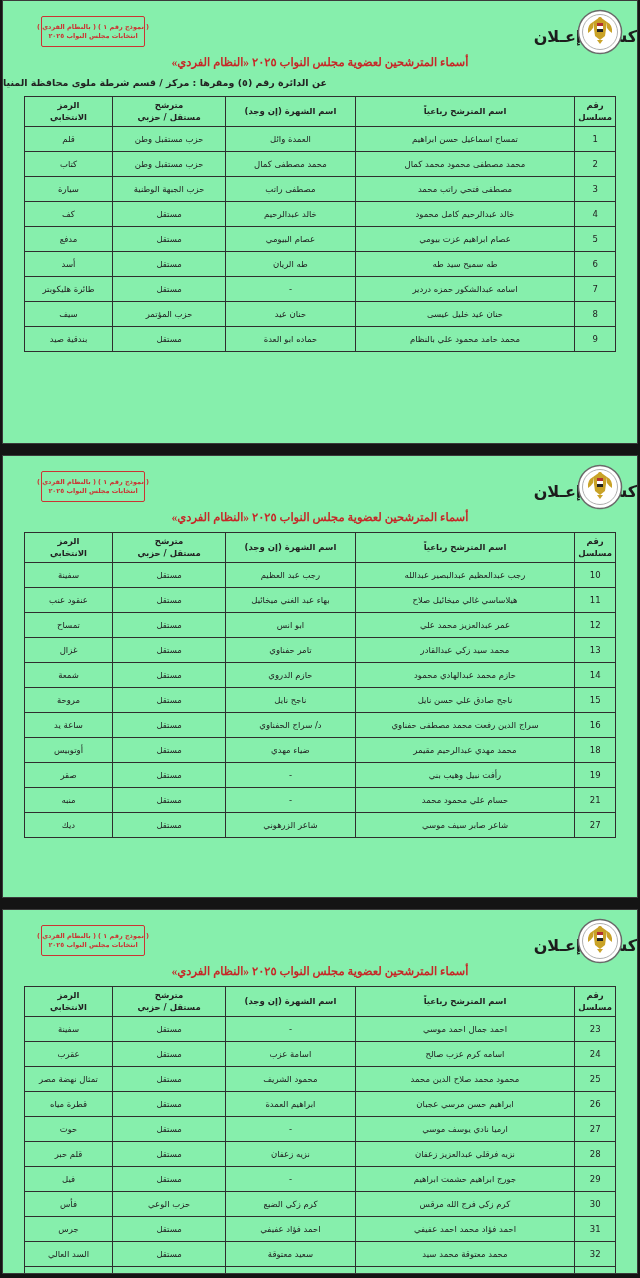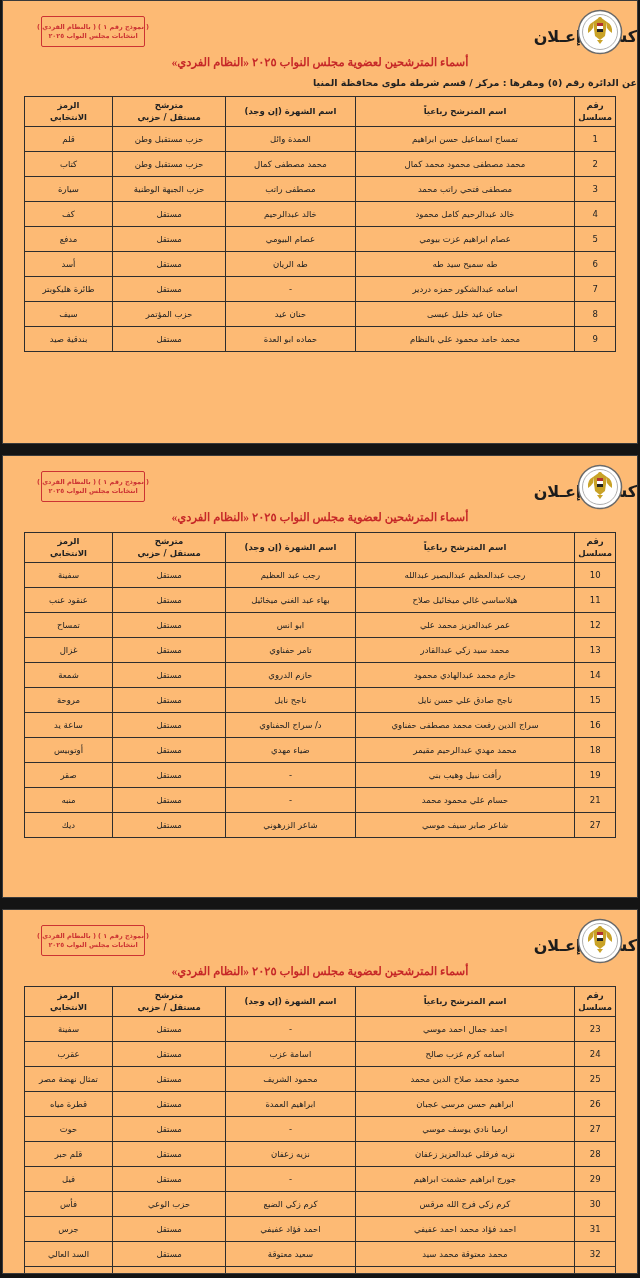--- a/index.html
+++ b/index.html
@@ -4,21 +4,21 @@
 <style>
   * { box-sizing: border-box; margin: 0; padding: 0; }
   html,body { width: 640px; }
   body {
     background: #141414;
     font-family: "DejaVu Sans", sans-serif;
     direction: rtl;
   }
   .page {
     position: relative;
-    background: #fdba74;
+    background: #86efac;
     border: 1px solid #3a3a3a;
     margin: 0 2px 11px 2px;
     padding-top: 12px;
     overflow: hidden;
   }
   .page-1 { height: 444px; }
   .page-2 { height: 443px; }
   .page-3 { height: 365px; }
 
   .form-box {
@@ -51,21 +51,21 @@
   }
   .doc-subtitle {
     text-align: center;
     font-size: 11.5px;
     font-weight: bold;
     color: #c62828;
     margin-top: 9px;
     font-family: Liberation Serif, serif;
   }
   .doc-district {
-    text-align: right;
+    text-align: left;
     font-size: 9.5px;
     font-weight: bold;
     color: #222;
     margin-top: 8px;
   }
   table.roster {
     width: 93.5%;
     margin: 8px auto 0 auto;
     border-collapse: collapse;
     border: 1.6px solid #222;

